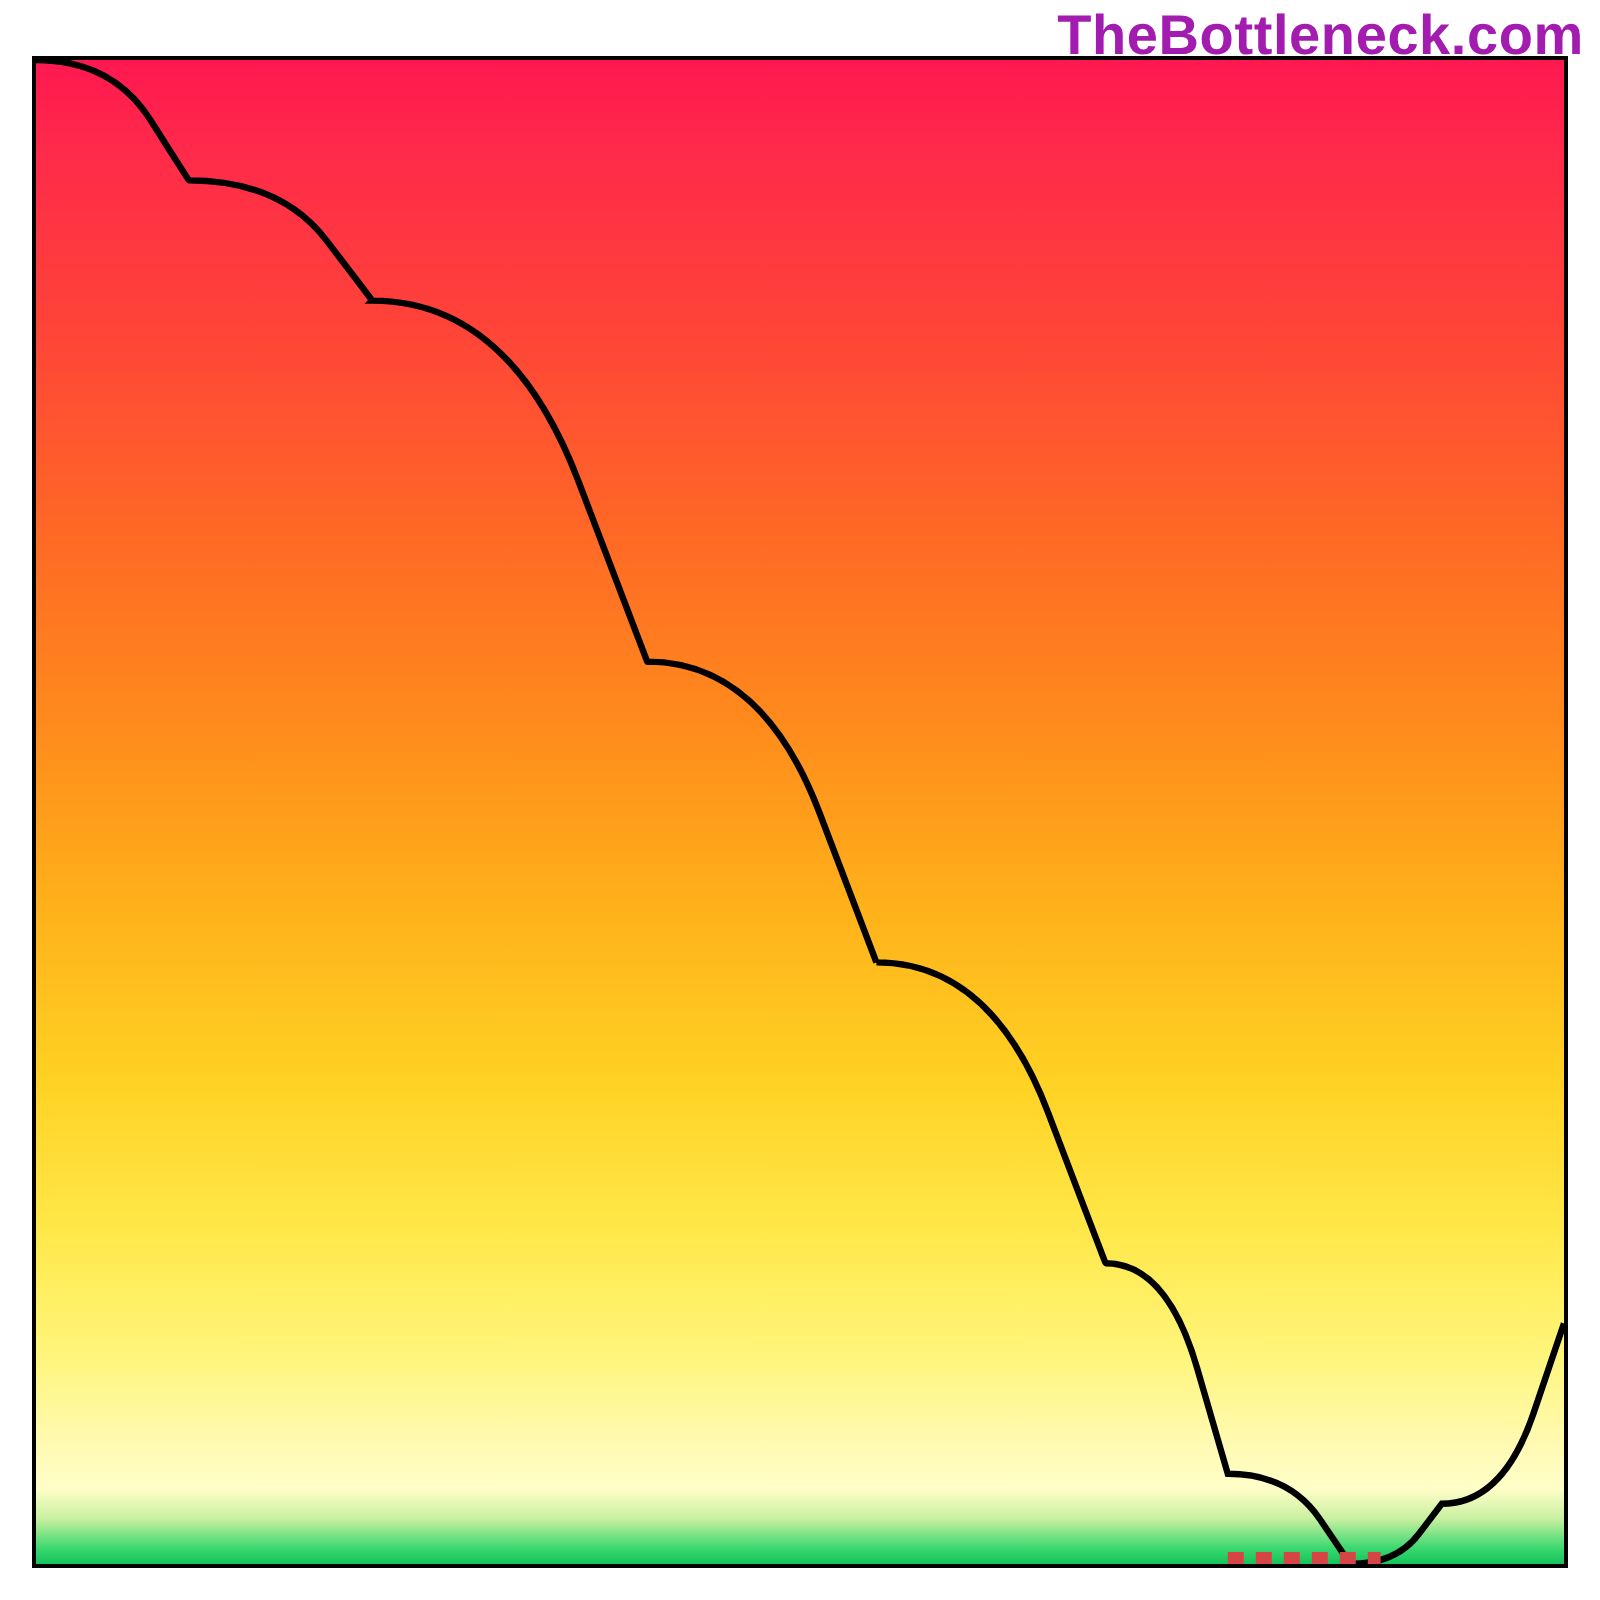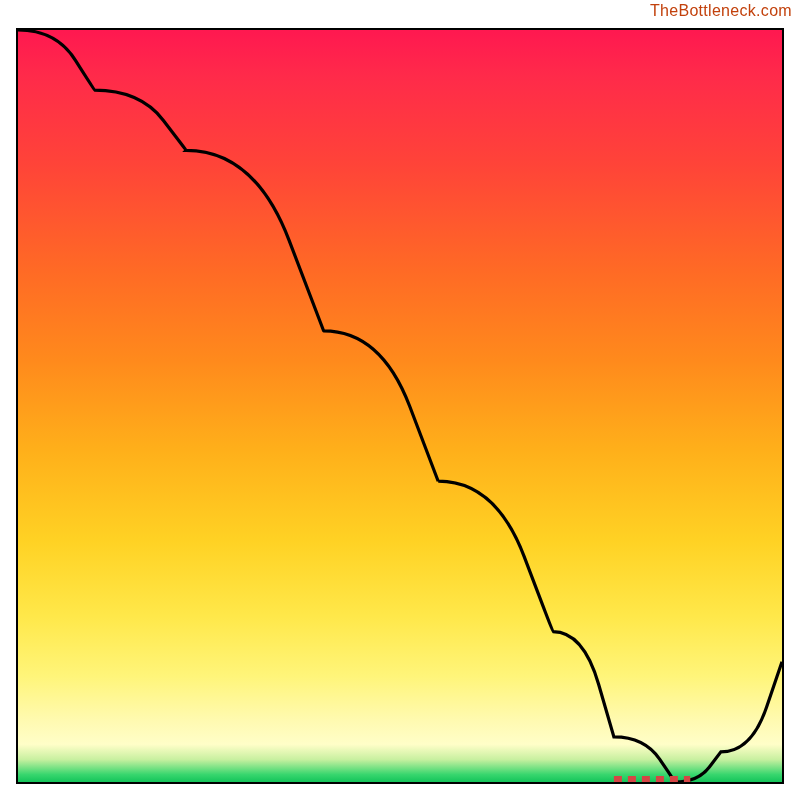--- a/index.html
+++ b/index.html
@@ -13,23 +13,23 @@
   }
   .stage {
     position: relative;
     width: 800px;
     height: 800px;
   }
   .watermark {
     position: absolute;
     top: 2px;
     right: 8px;
-    color: #c2410c;
-    font-size: 16px;
-    font-weight: 400;
+    color: #a21caf;
+    font-size: 28px;
+    font-weight: 700;
     letter-spacing: 0.3px;
     user-select: none;
   }
   .frame {
     position: absolute;
     left: 16px;
     top: 28px;
     width: 768px;
     height: 756px;
     border: 2px solid #000000;

